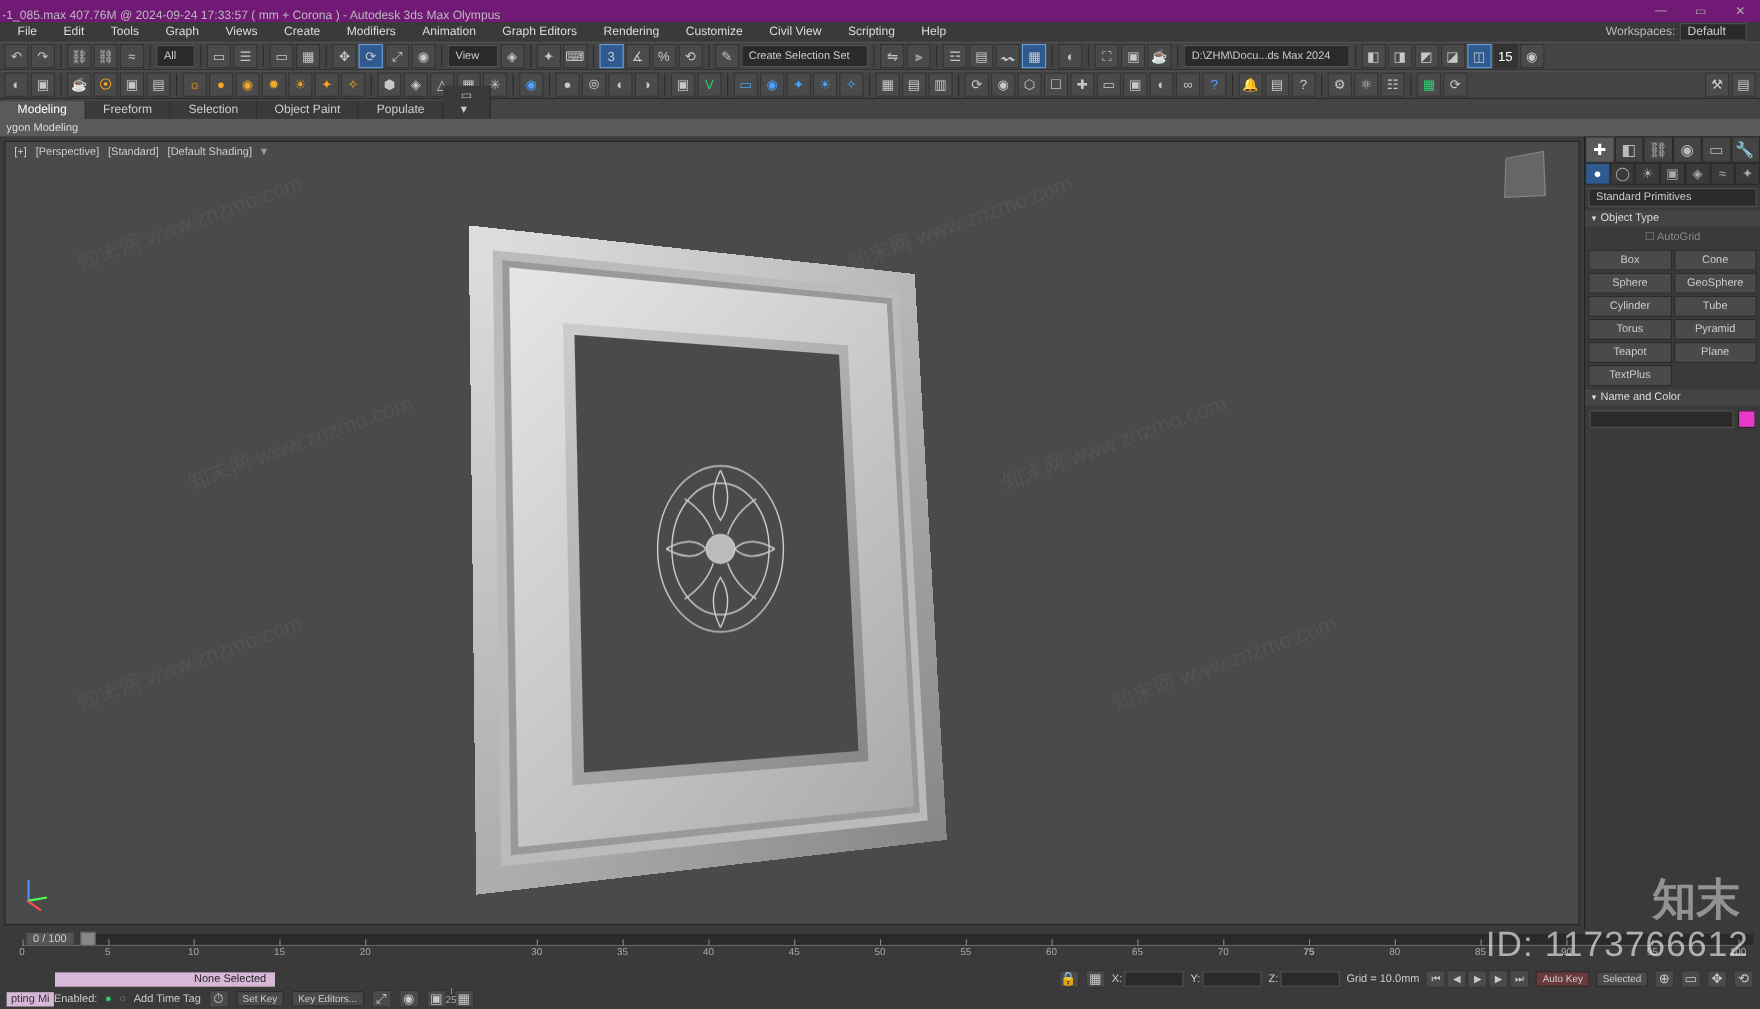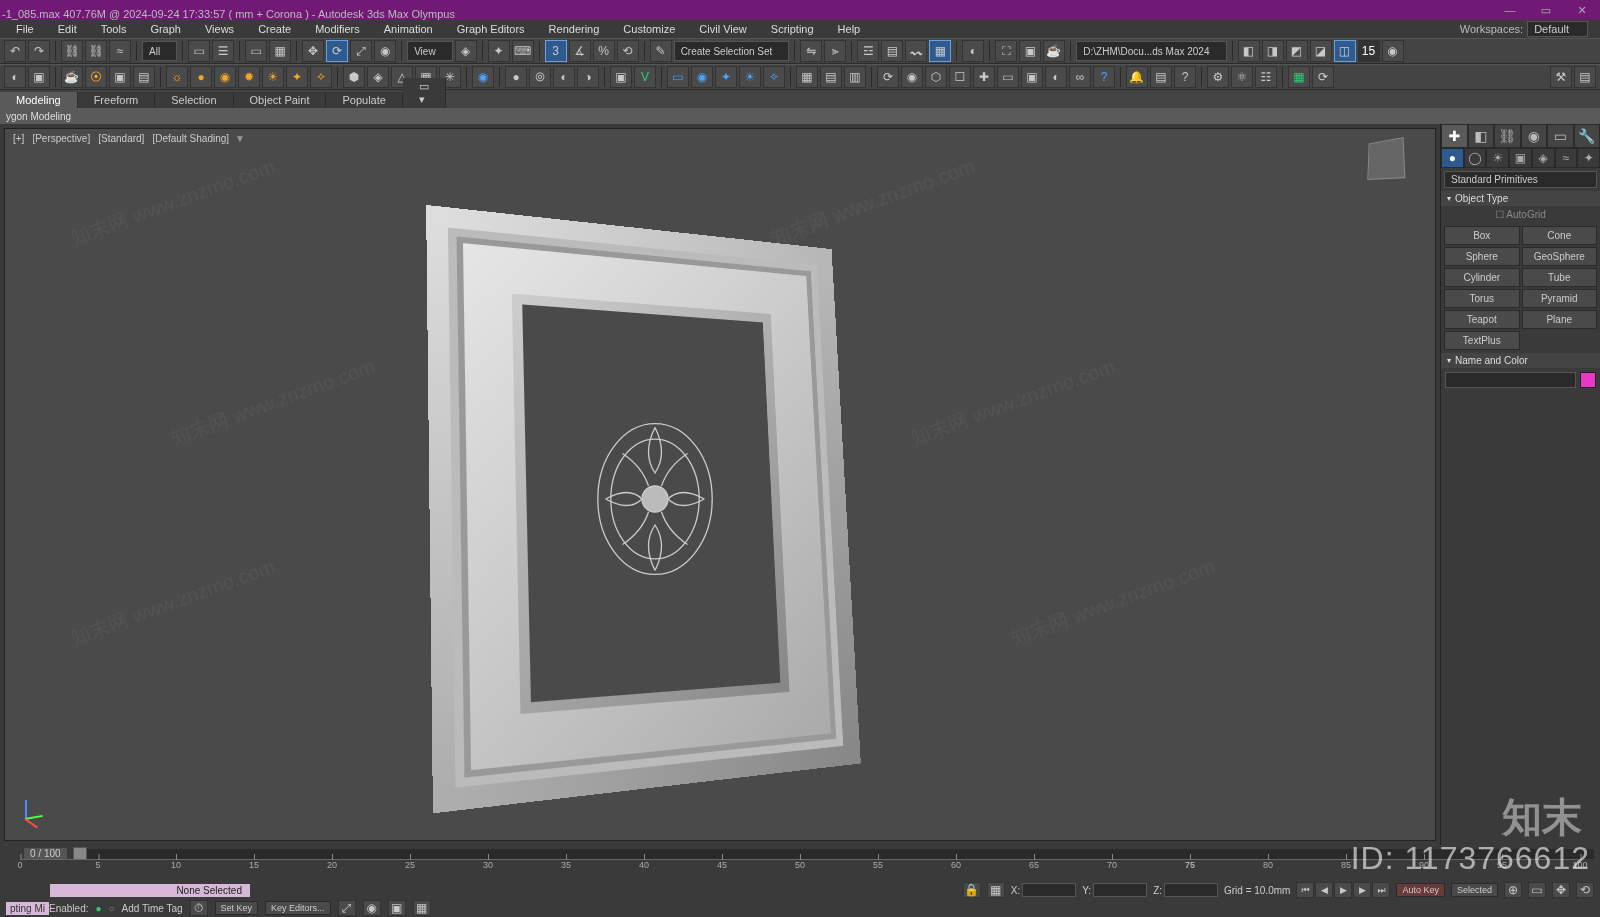--- a/index.html
+++ b/index.html
@@ -348,21 +348,21 @@
     </div>
 </div>
 
 <div class="ruler">
   <div class="ticks" id="ticks">
       <div class="tick" style="left: 0%;">0</div>
       <div class="tick" style="left: 5%;">5</div>
       <div class="tick" style="left: 10%;">10</div>
       <div class="tick" style="left: 15%;">15</div>
       <div class="tick" style="left: 20%;">20</div>
-      <div class="tick" style="left: 25%;">25</div>
+      <div class="tick" style="left: 25%; margin-top: 44px;">25</div>
       <div class="tick" style="left: 30%;">30</div>
       <div class="tick" style="left: 35%;">35</div>
       <div class="tick" style="left: 40%;">40</div>
       <div class="tick" style="left: 45%;">45</div>
       <div class="tick" style="left: 50%;">50</div>
       <div class="tick" style="left: 55%;">55</div>
       <div class="tick" style="left: 60%;">60</div>
       <div class="tick" style="left: 65%;">65</div>
       <div class="tick" style="left: 70%;">70</div>
       <div class="tick" style="left: 75%; font-weight: bold;">75</div>

